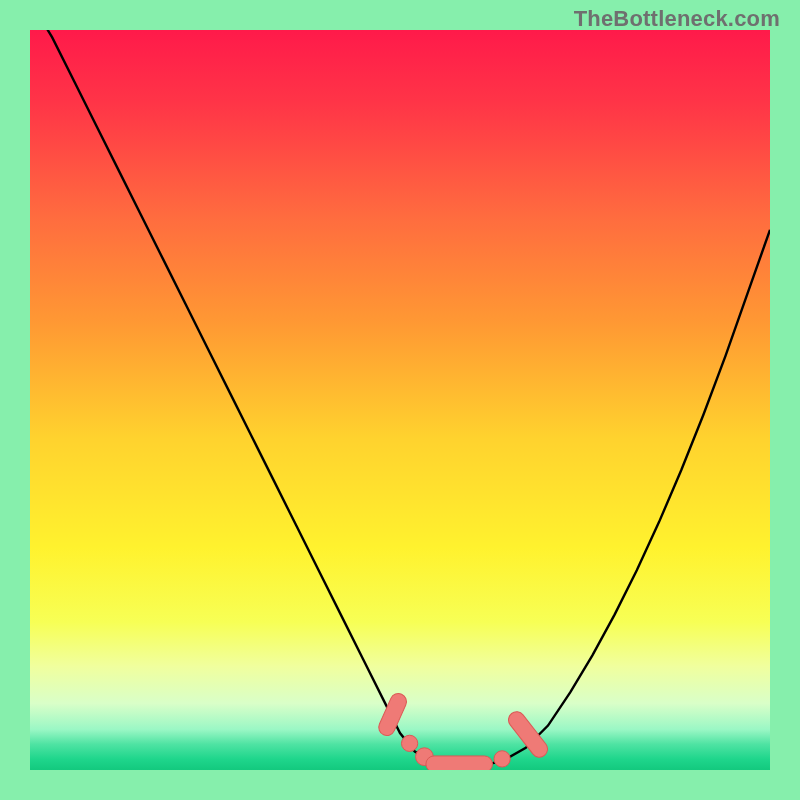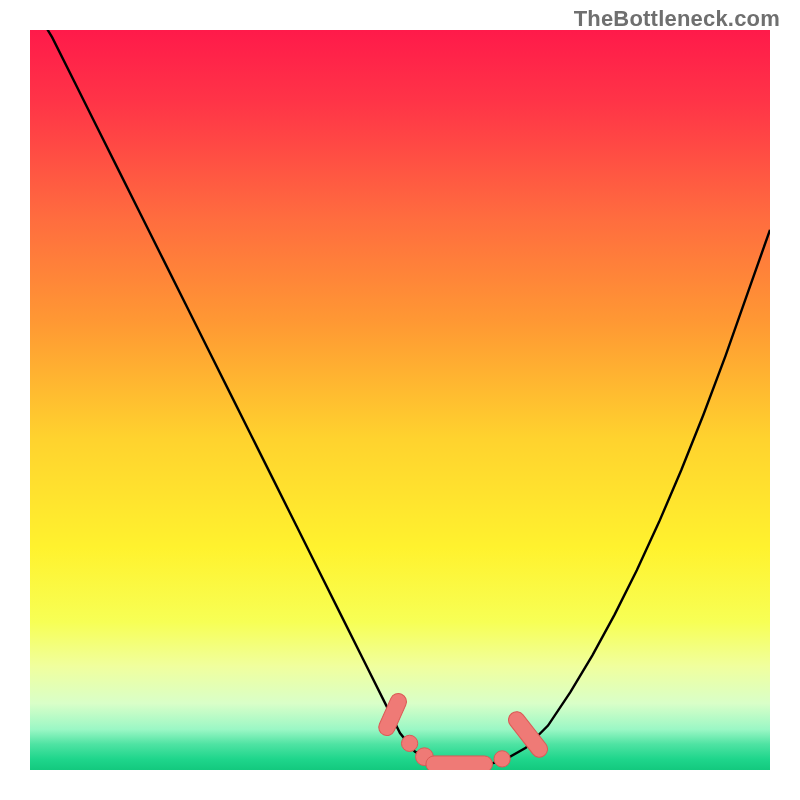--- a/index.html
+++ b/index.html
@@ -10,21 +10,21 @@
     background: #000;
     overflow: hidden;
     font-family: Arial, Helvetica, sans-serif;
   }
   .frame {
     position: absolute;
     top: 0;
     left: 0;
     width: 800px;
     height: 800px;
-    background: #ffffff;
+    background: #86efac;
   }
   .plot-area {
     position: absolute;
     top: 30px;
     left: 30px;
     width: 740px;
     height: 740px;
     overflow: hidden;
   }
   .gradient {

